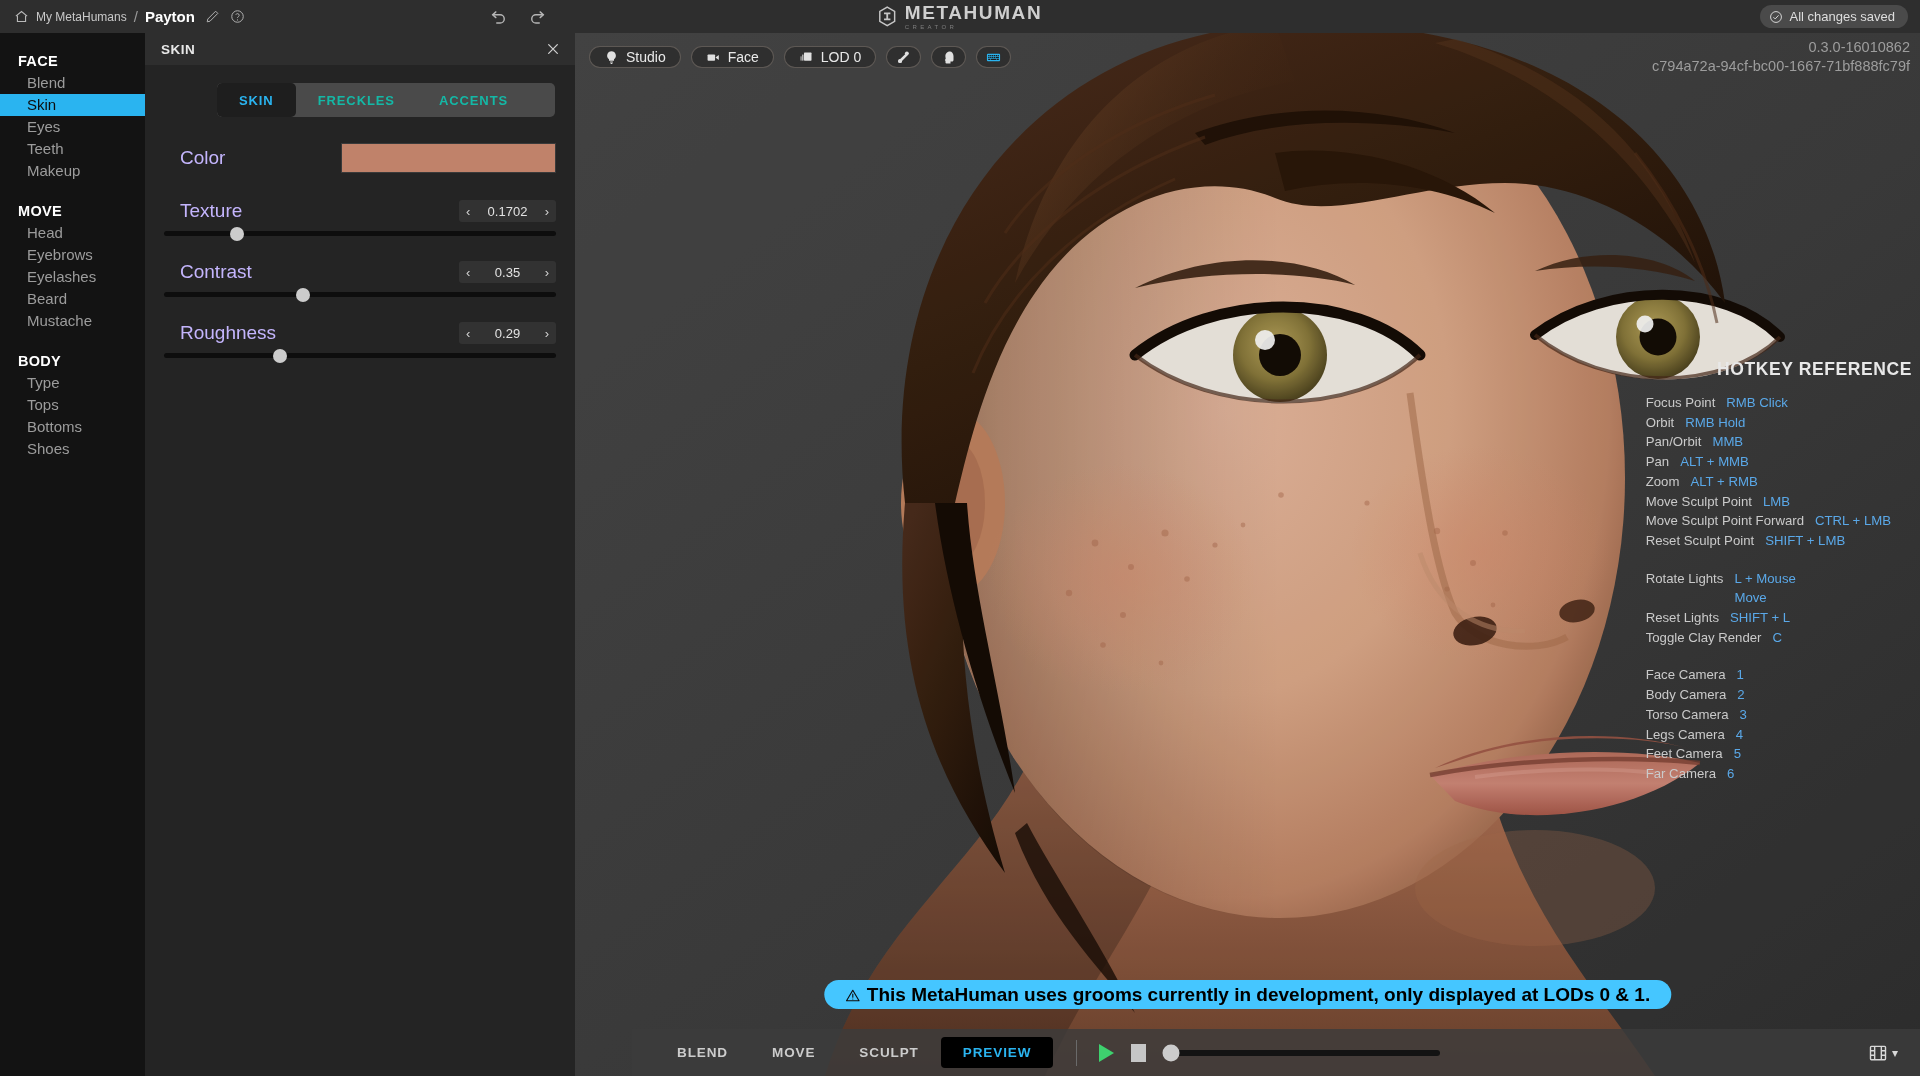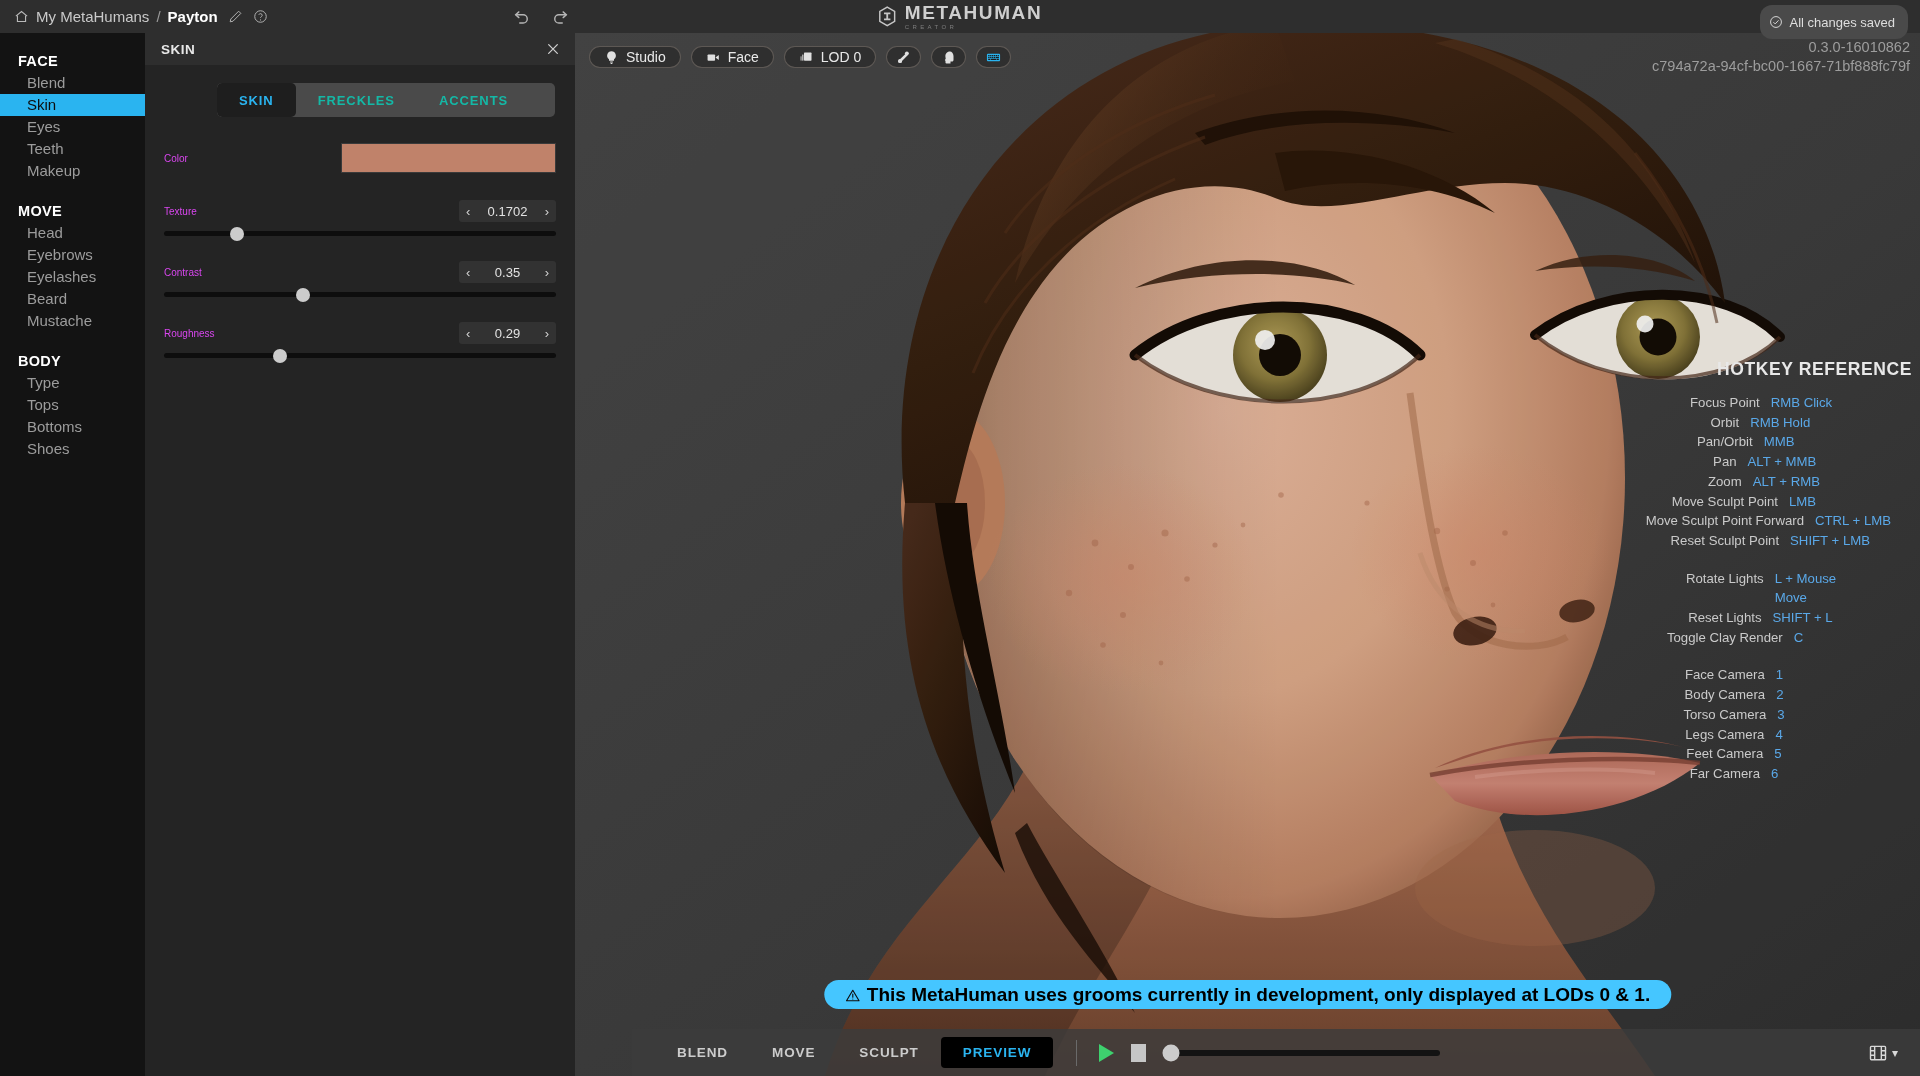--- a/index.html
+++ b/index.html
@@ -11,36 +11,36 @@
   }
   #app { position: relative; width: 1920px; height: 1076px; }
 
   
   .topbar {
     position: absolute; left: 0; top: 0; width: 1920px; height: 33px;
     background: #2e2e2e; display: flex; align-items: center; z-index: 40;
   }
   .breadcrumb { display: flex; align-items: center; gap: 7px; padding-left: 14px; }
   .home-icon { width: 15px; height: 15px; display: block; color: #b9b9b9; }
-  .bc-parent { color: #c9c9c9; font-size: 15px; }
+  .bc-parent { color: #c9c9c9; font-size: 12px; }
   .bc-sep { color: #9a9a9a; font-size: 15px; }
   .bc-current { color: #ffffff; font-size: 15px; font-weight: bold; }
   .bc-icon { width: 15px; height: 15px; color: #b0b0b0; display: block; margin-left: 3px; }
   .undo-redo { display: flex; align-items: center; gap: 20px; margin-left: 245px; }
   .ur-btn { width: 18px; height: 18px; color: #b5b5b5; display: block; cursor: pointer; }
   .mh-logo {
     position: absolute; left: 50%; top: 50%; transform: translate(-50%,-50%);
     display: flex; align-items: center; gap: 8px;
   }
   .mh-hex { width: 19px; height: 21px; display: block; color: #c6c6c6; }
   .mh-wordmark { display: flex; flex-direction: column; align-items: flex-start; }
   .mh-title { color: #cfcfcf; font-size: 19px; font-weight: bold; letter-spacing: 1.6px; line-height: 19px; }
   .mh-sub { color: #7e7e7e; font-size: 6px; letter-spacing: 3.4px; line-height: 8px; margin-top: 1px; }
   .saved-pill {
-    position: absolute; right: 12px; top: 5px; height: 34px;
+    position: absolute; right: 12px; top: 5px; height: 23px;
     background: #4a4a4a; border-radius: 12px; display: flex; align-items: center;
     gap: 6px; padding: 0 13px 0 9px; cursor: pointer;
   }
   .saved-pill .chk { width: 14px; height: 14px; color: #d5d5d5; display: block; }
   .saved-txt { color: #dedede; font-size: 13px; }
 
   
   .sidebar {
     position: absolute; left: 0; top: 33px; width: 145px; height: 1043px;
     background: #131313; padding-top: 20px;
@@ -74,21 +74,21 @@
   }
   .tab {
     display: flex; align-items: center; justify-content: center;
     color: #14b8a6; font-size: 13px; font-weight: bold; letter-spacing: 0.9px;
     padding: 0 22px; cursor: pointer;
   }
   .tab.active { background: #1e1e1e; color: #2ab4f0; border-radius: 5px; }
 
   .prop-body { padding: 26px 19px 0 19px; }
   .row-color { display: flex; align-items: center; height: 30px; margin-bottom: 26px; }
-  .prop-label { color: #d946ef; font-size: 10px; }
+  .prop-label { color: #c4b5fd; font-size: 19px; margin-left: 16px; }
   .color-swatch {
     margin-left: auto; width: 215px; height: 30px; border: 1px solid #3a3a3a; cursor: pointer;
   }
 
   .slider-block { margin-bottom: 24px; }
   .slider-top { display: flex; align-items: center; justify-content: space-between; height: 24px; }
   .stepper {
     display: flex; align-items: center; background: #323232; border-radius: 3px;
     height: 22px; width: 97px; justify-content: space-between; padding: 0 7px;
   }
@@ -129,21 +129,21 @@
   }
   .ver-line1 { color: #9d9d9d; font-size: 14.5px; line-height: 19px; }
   .ver-line2 { color: #9d9d9d; font-size: 14.5px; line-height: 19px; }
 
   
   .hotkeys { position: absolute; right: 8px; top: 326px; z-index: 12; text-align: right; }
   .hk-title {
     color: #e8e8e8; font-size: 17.5px; font-weight: bold;
     letter-spacing: 0.6px; margin-bottom: 13px;
   }
-  .hk-row { display: flex; justify-content: center; line-height: 19.7px; }
+  .hk-row { display: flex; justify-content: flex-start; line-height: 19.7px; }
   .hk-key { color: #cacaca; font-size: 13.2px; text-align: right; }
   .hk-val { color: #5aa8e8; font-size: 13.2px; text-align: left; width: 108px; padding-left: 11px; }
   .hk-spacer { height: 18px; }
 
   
   .warn-banner {
     position: absolute; left: 50%; transform: translateX(-50%); bottom: 67px;
     background: #45c6ff; border-radius: 15px; height: 29px;
     display: flex; align-items: center; gap: 7px; padding: 0 21px; z-index: 14;
   }

